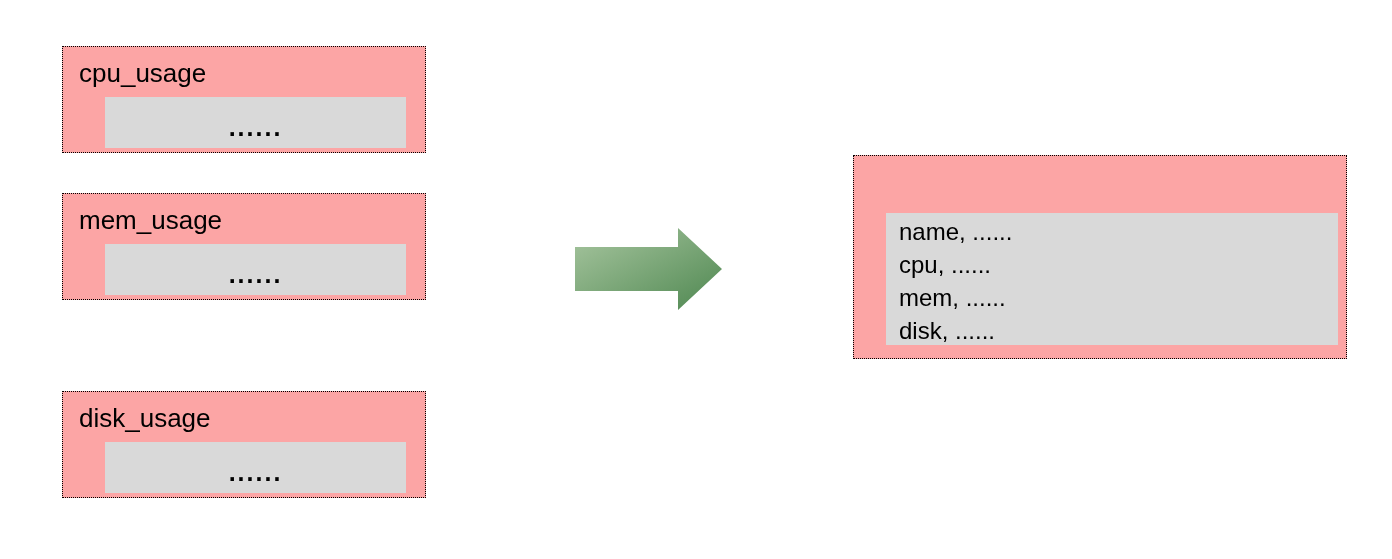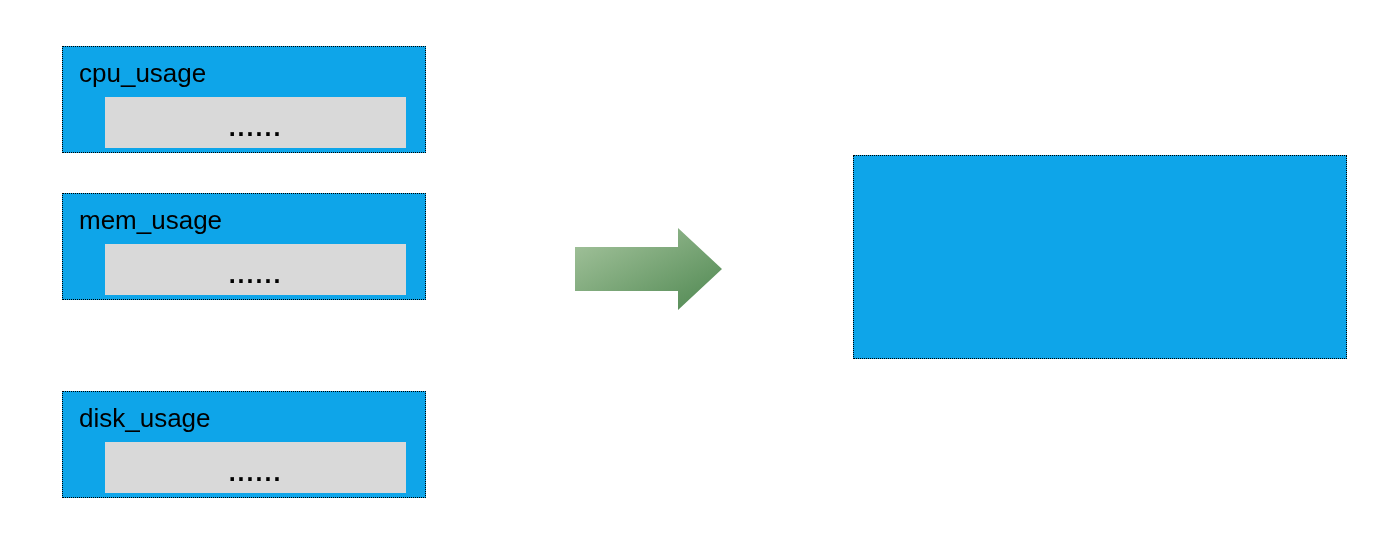--- a/index.html
+++ b/index.html
@@ -8,21 +8,21 @@
     background: #ffffff;
     font-family: "Liberation Sans", sans-serif;
     overflow: hidden;
     position: relative;
   }
   .stage { position: absolute; inset: 0; }
 
   .dotted-box {
     position: absolute;
     border: 1px dotted #000000;
-    background: #0ea5e9;
+    background: #fca5a5;
   }
   .box-title {
     position: absolute;
     left: 16px; top: 10px;
     font-size: 26px;
     line-height: 32px;
     color: #000000;
     white-space: nowrap;
   }
 
@@ -105,15 +105,21 @@
         <linearGradient id="arrowGrad" x1="0" y1="0" x2="1" y2="1">
           <stop offset="0" stop-color="#a8c6a0"></stop>
           <stop offset="1" stop-color="#4e8750"></stop>
         </linearGradient>
       </defs>
       <polygon points="0,19 103,19 103,0 147,41 103,82 103,63 0,63" fill="url(#arrowGrad)"></polygon>
     </svg>
   </div>
 
   <div class="dotted-box target-box">
+    <div class="target-body">
+      <div class="target-row">name, ......</div>
+      <div class="target-row">cpu, ......</div>
+      <div class="target-row">mem, ......</div>
+      <div class="target-row">disk, ......</div>
+    </div>
   </div>
 
 </div>
 
 </body></html>

